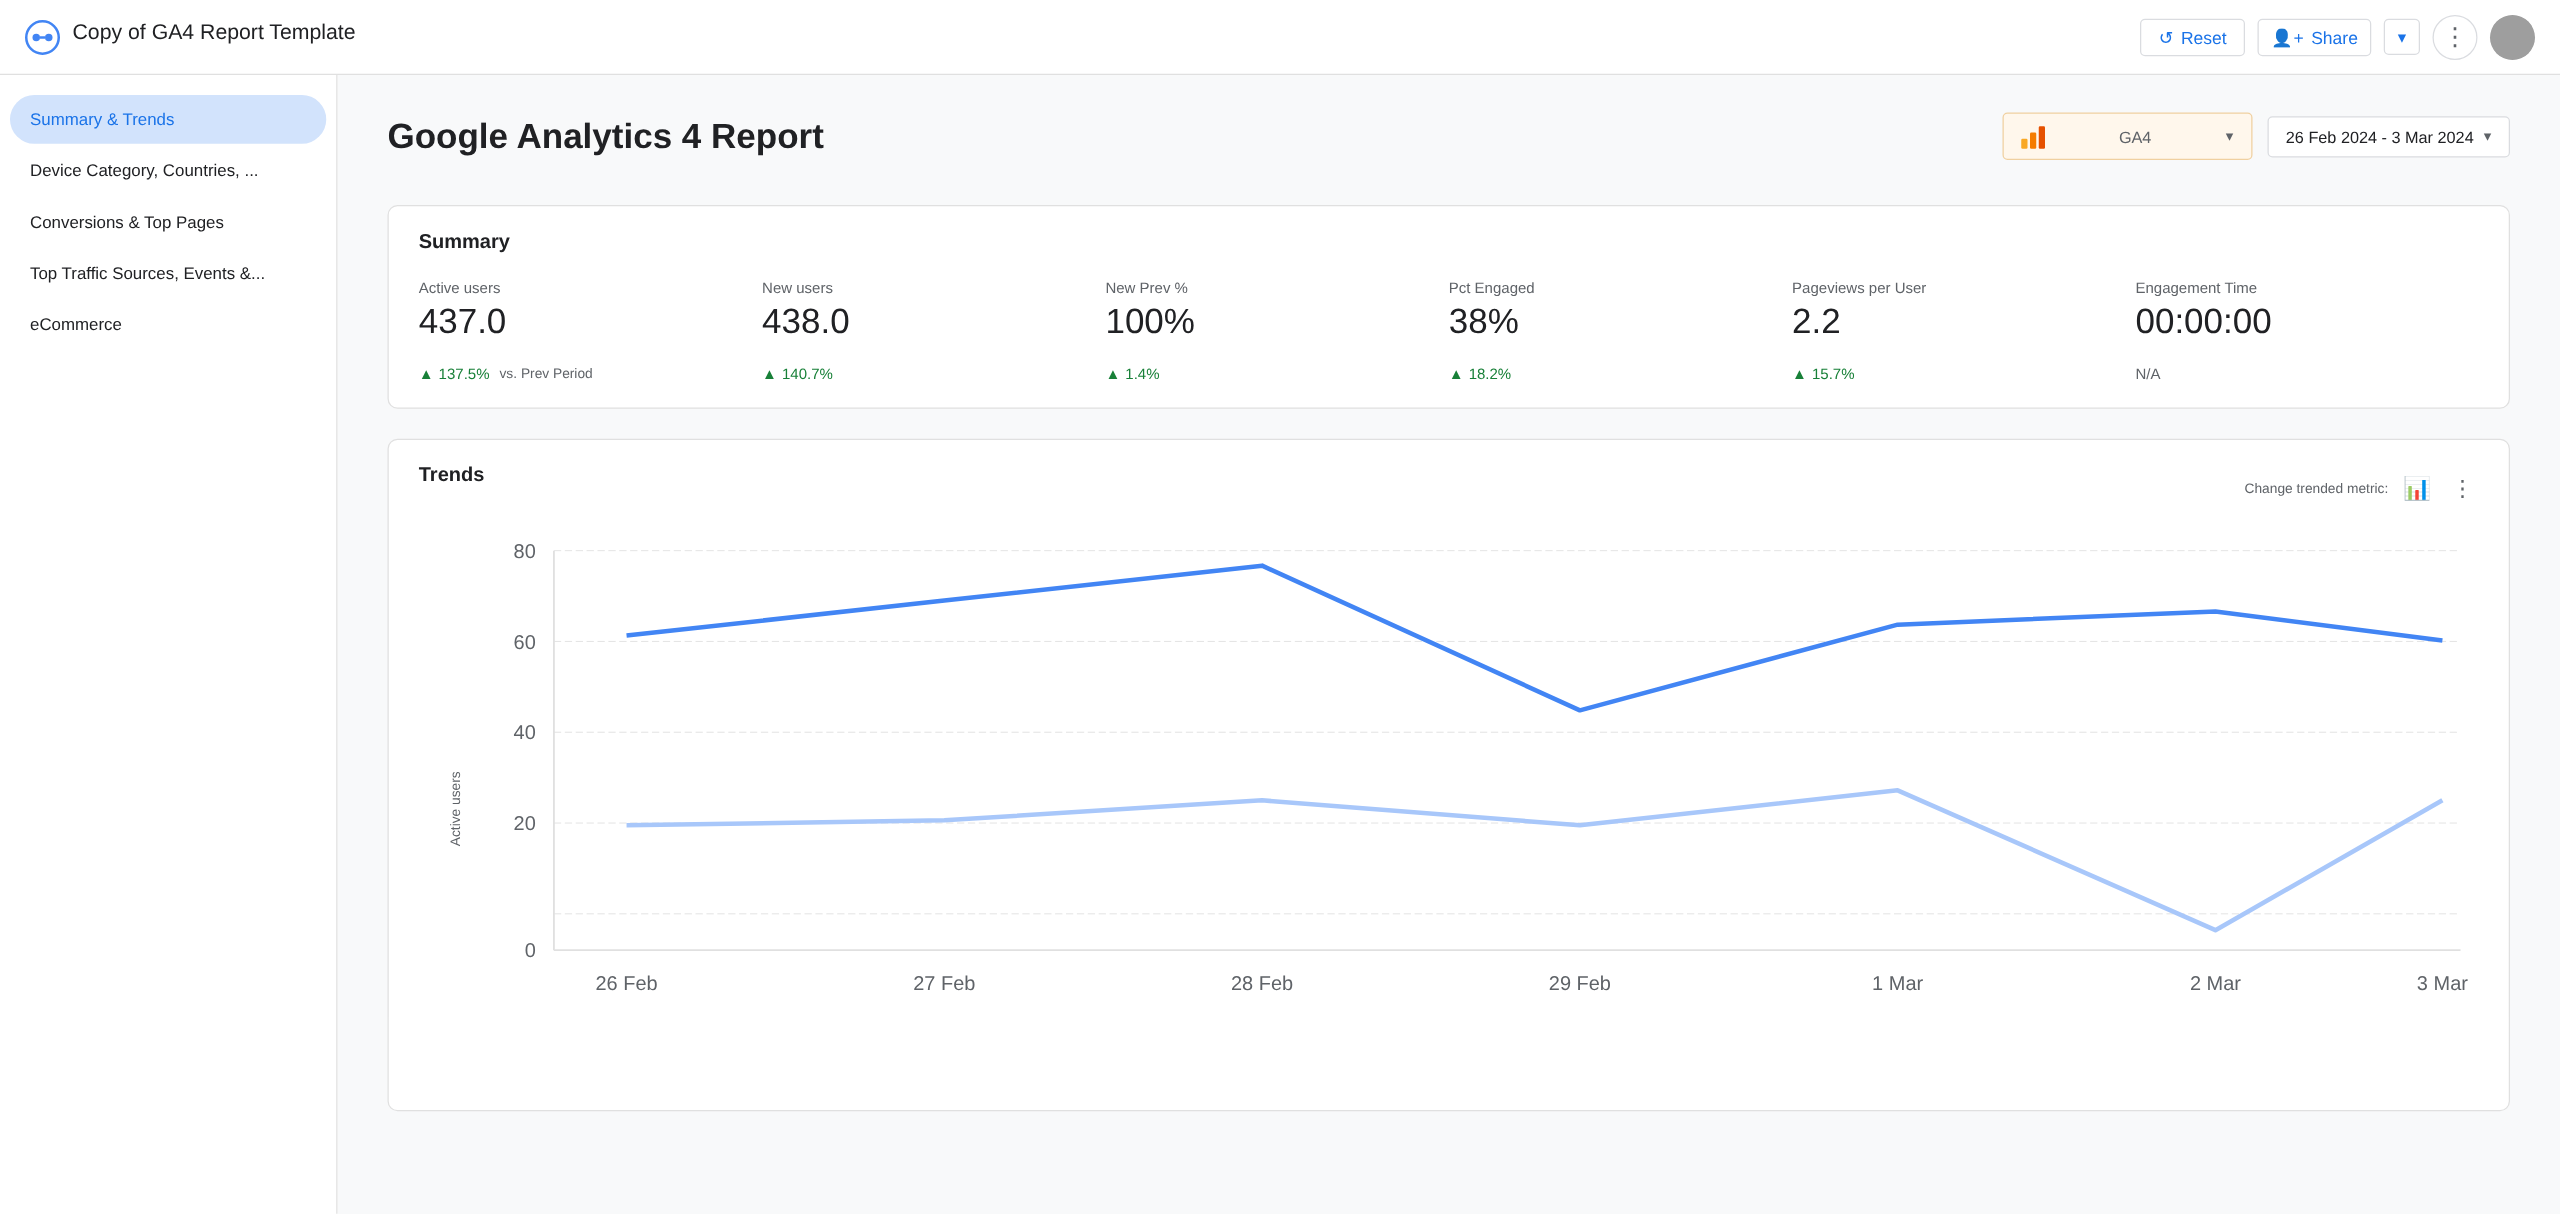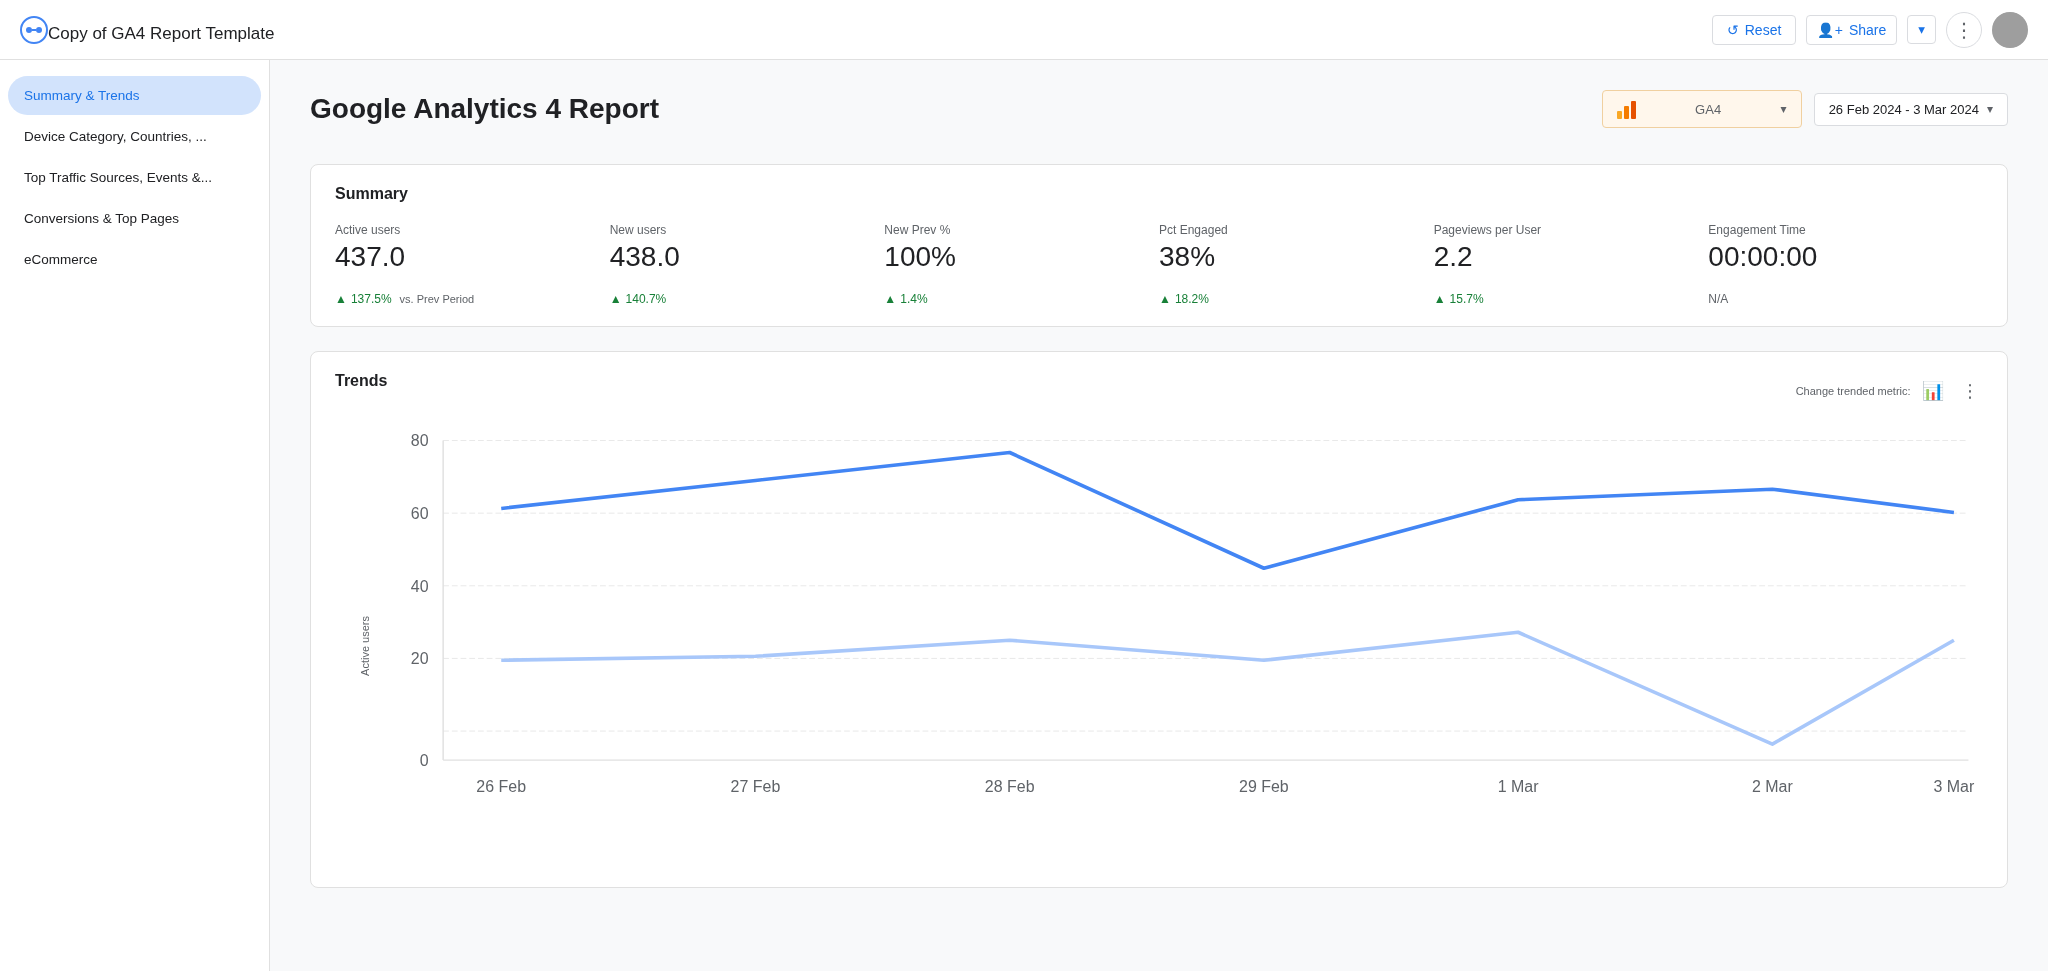--- a/index.html
+++ b/index.html
@@ -4,21 +4,21 @@
   <style>
     * { box-sizing: border-box; margin: 0; padding: 0; }
     body { font-family: 'Google Sans', Arial, sans-serif; background: #f8f9fa; color: #202124; }
 
     
     .header {
       display: flex; align-items: center; justify-content: space-between;
       background: #fff; padding: 0 20px; height: 60px;
       border-bottom: 1px solid #e0e0e0; position: fixed; top: 0; left: 0; right: 0; z-index: 100;
     }
-    .header-left { display: flex; align-items: flex-end; }
+    .header-left { display: flex; align-items: flex-start; gap: 10px; }
     .header-logo { width: 28px; height: 28px; }
     .header-title { font-size: 17px; font-weight: 500; color: #202124; }
     .header-right { display: flex; align-items: center; gap: 10px; }
     .btn-reset, .btn-share {
       display: flex; align-items: center; gap: 6px;
       border: 1px solid #dadce0; border-radius: 4px; padding: 6px 14px;
       background: #fff; font-size: 14px; cursor: pointer; color: #1a73e8;
     }
     .btn-share { padding: 6px 10px; }
     .share-dropdown {
@@ -145,24 +145,24 @@
 <div class="layout">
 
   <div class="sidebar">
     <div class="sidebar-item active">
       <span>Summary &amp; Trends</span>
     </div>
     <div class="sidebar-item">
       <span>Device Category, Countries, ...</span>
     </div>
     <div class="sidebar-item">
+      <span>Conversions &amp; Top Pages</span>
+    </div>
+    <div class="sidebar-item">
       <span>Top Traffic Sources, Events &amp;...</span>
-    </div>
-    <div class="sidebar-item">
-      <span>Conversions &amp; Top Pages</span>
     </div>
     <div class="sidebar-item">
       <span>eCommerce</span>
     </div>
   </div>
 
   <div class="main">
 
     <div class="page-header">
       <h1 class="page-title">Google Analytics 4 Report</h1>

